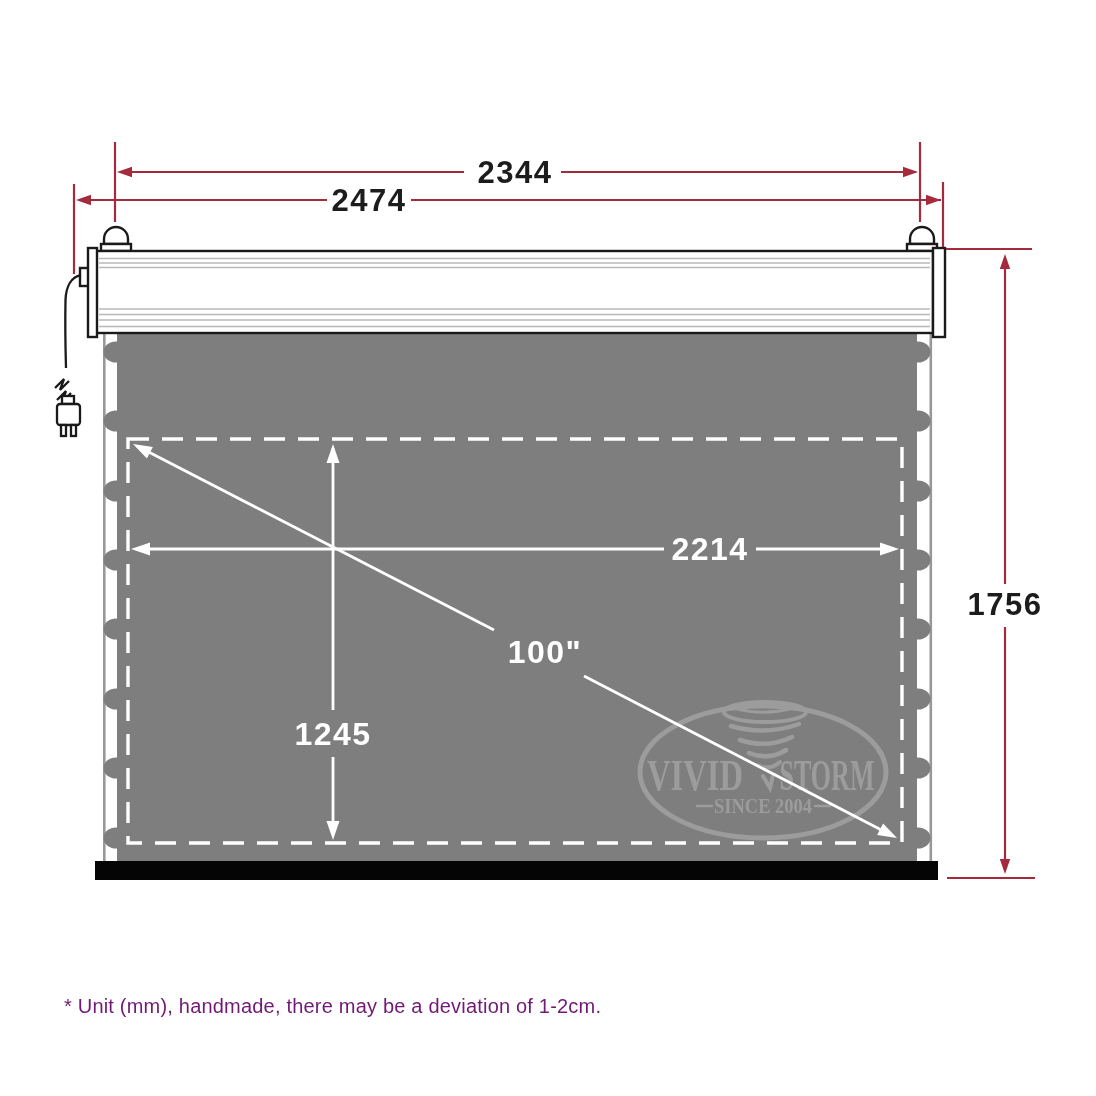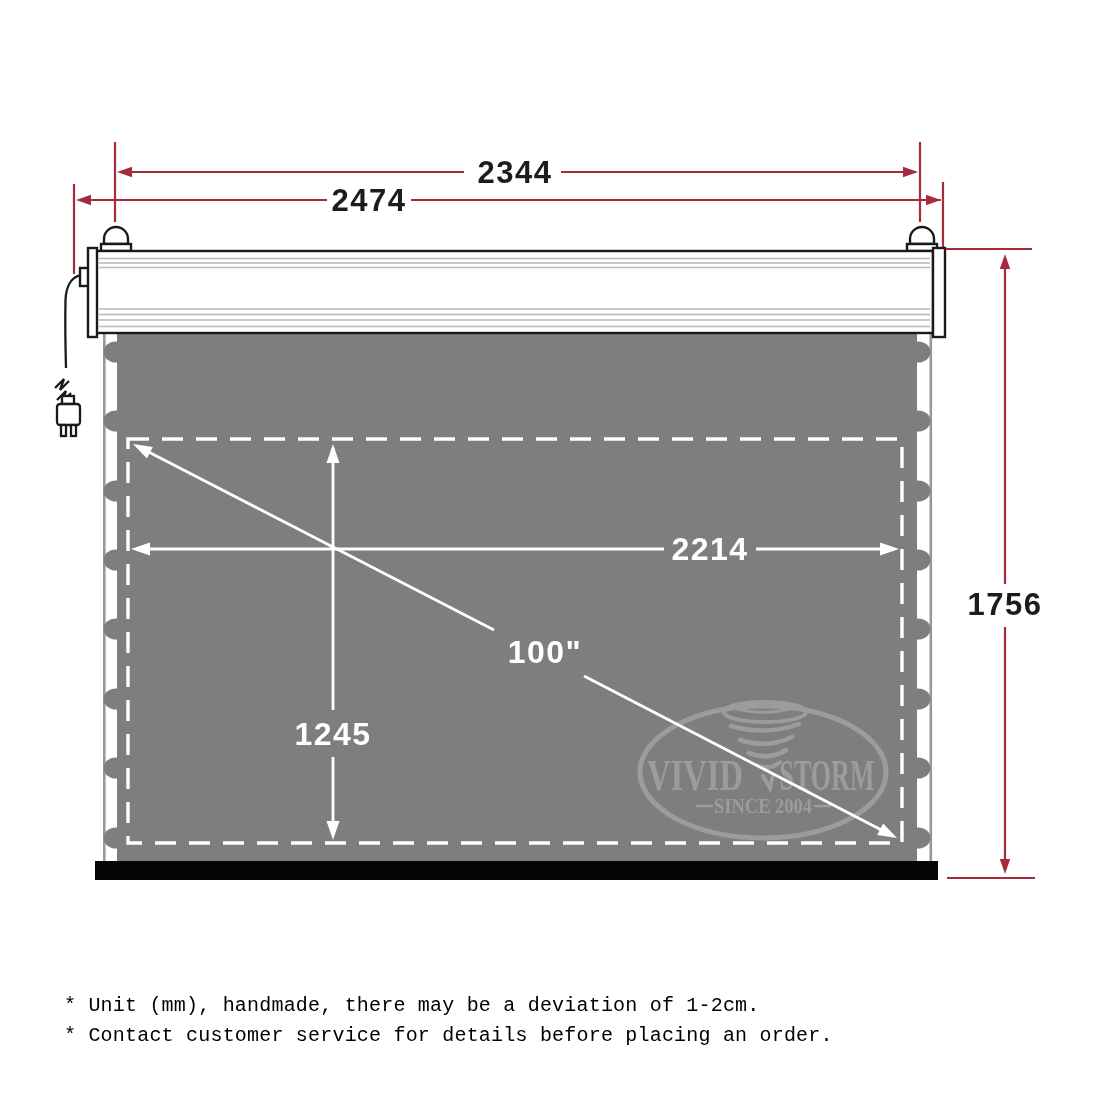--- a/index.html
+++ b/index.html
@@ -23,22 +23,22 @@
   .cord{stroke:#1a1a1a;stroke-width:2.3;fill:none;}
   .plug{fill:#ffffff;stroke:#1a1a1a;stroke-width:2.3;}
   
   .screen-fill{fill:#7e7e7e;stroke:none;}
   .edge-strip{fill:#989898;stroke:none;}
   .dashed{fill:none;stroke:#ffffff;stroke-width:3.4;stroke-dasharray:21 13;}
   .bar{fill:#050505;stroke:none;}
   
   .wm-stroke{stroke:#9c9c9c;fill:none;stroke-linecap:round;}
   .wm-text{font-family:"Liberation Serif",serif;font-weight:bold;fill:#9c9c9c;}
-  .footnote{position:absolute;left:64px;font-size:20px;line-height:22px;color:#000000;
-            letter-spacing:0.2px;font-family:Liberation Mono, monospace;}
+  .footnote{position:absolute;left:64px;font-size:20px;line-height:22px;color:#701a75;
+            letter-spacing:0.2px;font-family:Liberation Sans, sans-serif;}
   .fn1{top:995px;} .fn2{top:1025px;}
 </style>
 </head>
 <body>
 
 <div class="stage">
 <svg width="1096" height="1096" viewBox="0 0 1096 1096">
 
   <g>
     <rect class="screen-fill" x="117" y="334" width="800" height="527"></rect>
@@ -180,14 +180,13 @@
   <g>
     <line class="w-line" x1="137" y1="446" x2="494" y2="630"></line>
     <line class="w-line" x1="584" y1="676" x2="893" y2="836"></line>
     <polygon class="w-arrow" points="0,0 -19,-6.5 -19,6.5" transform="translate(133,444) rotate(207.3)"></polygon>
     <polygon class="w-arrow" points="0,0 -19,-6.5 -19,6.5" transform="translate(897,838) rotate(27.3)"></polygon>
     <text class="w-label" x="545" y="663" text-anchor="middle">100"</text>
   </g>
 </svg>
 
   <div class="footnote fn1">* Unit (mm), handmade, there may be a deviation of 1-2cm.</div>
-  <div class="footnote fn2">* Contact customer service for details before placing an order.</div>
 </div>
 
 </body></html>

